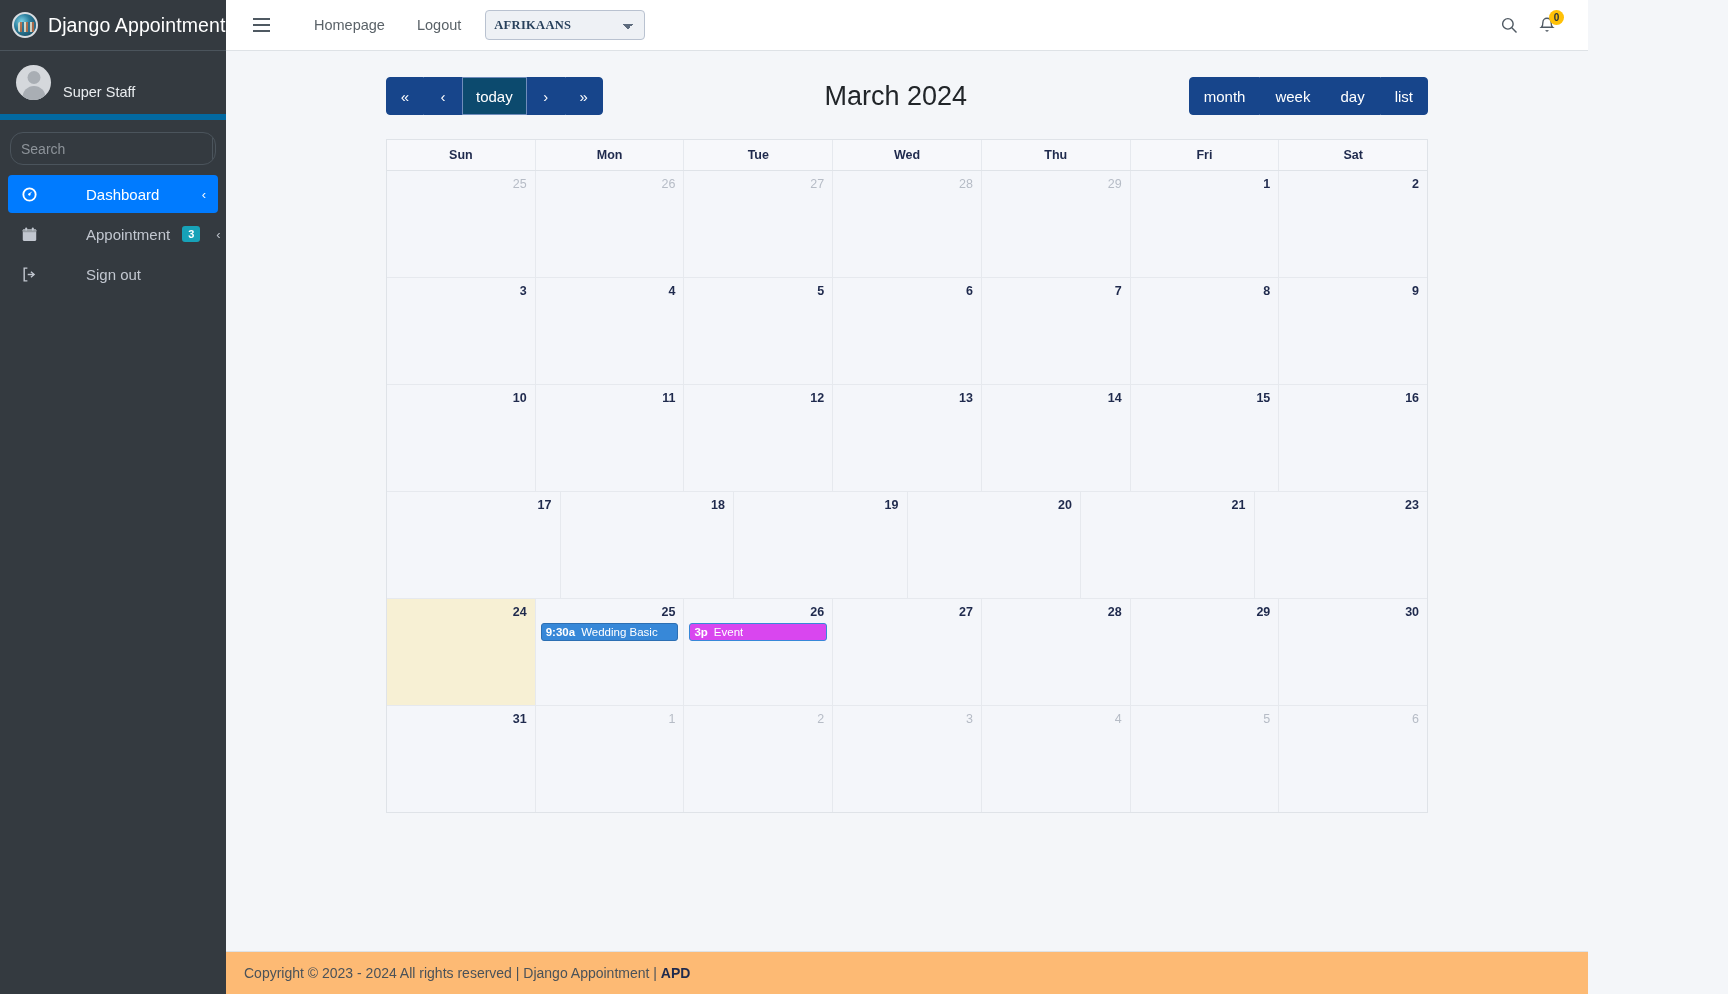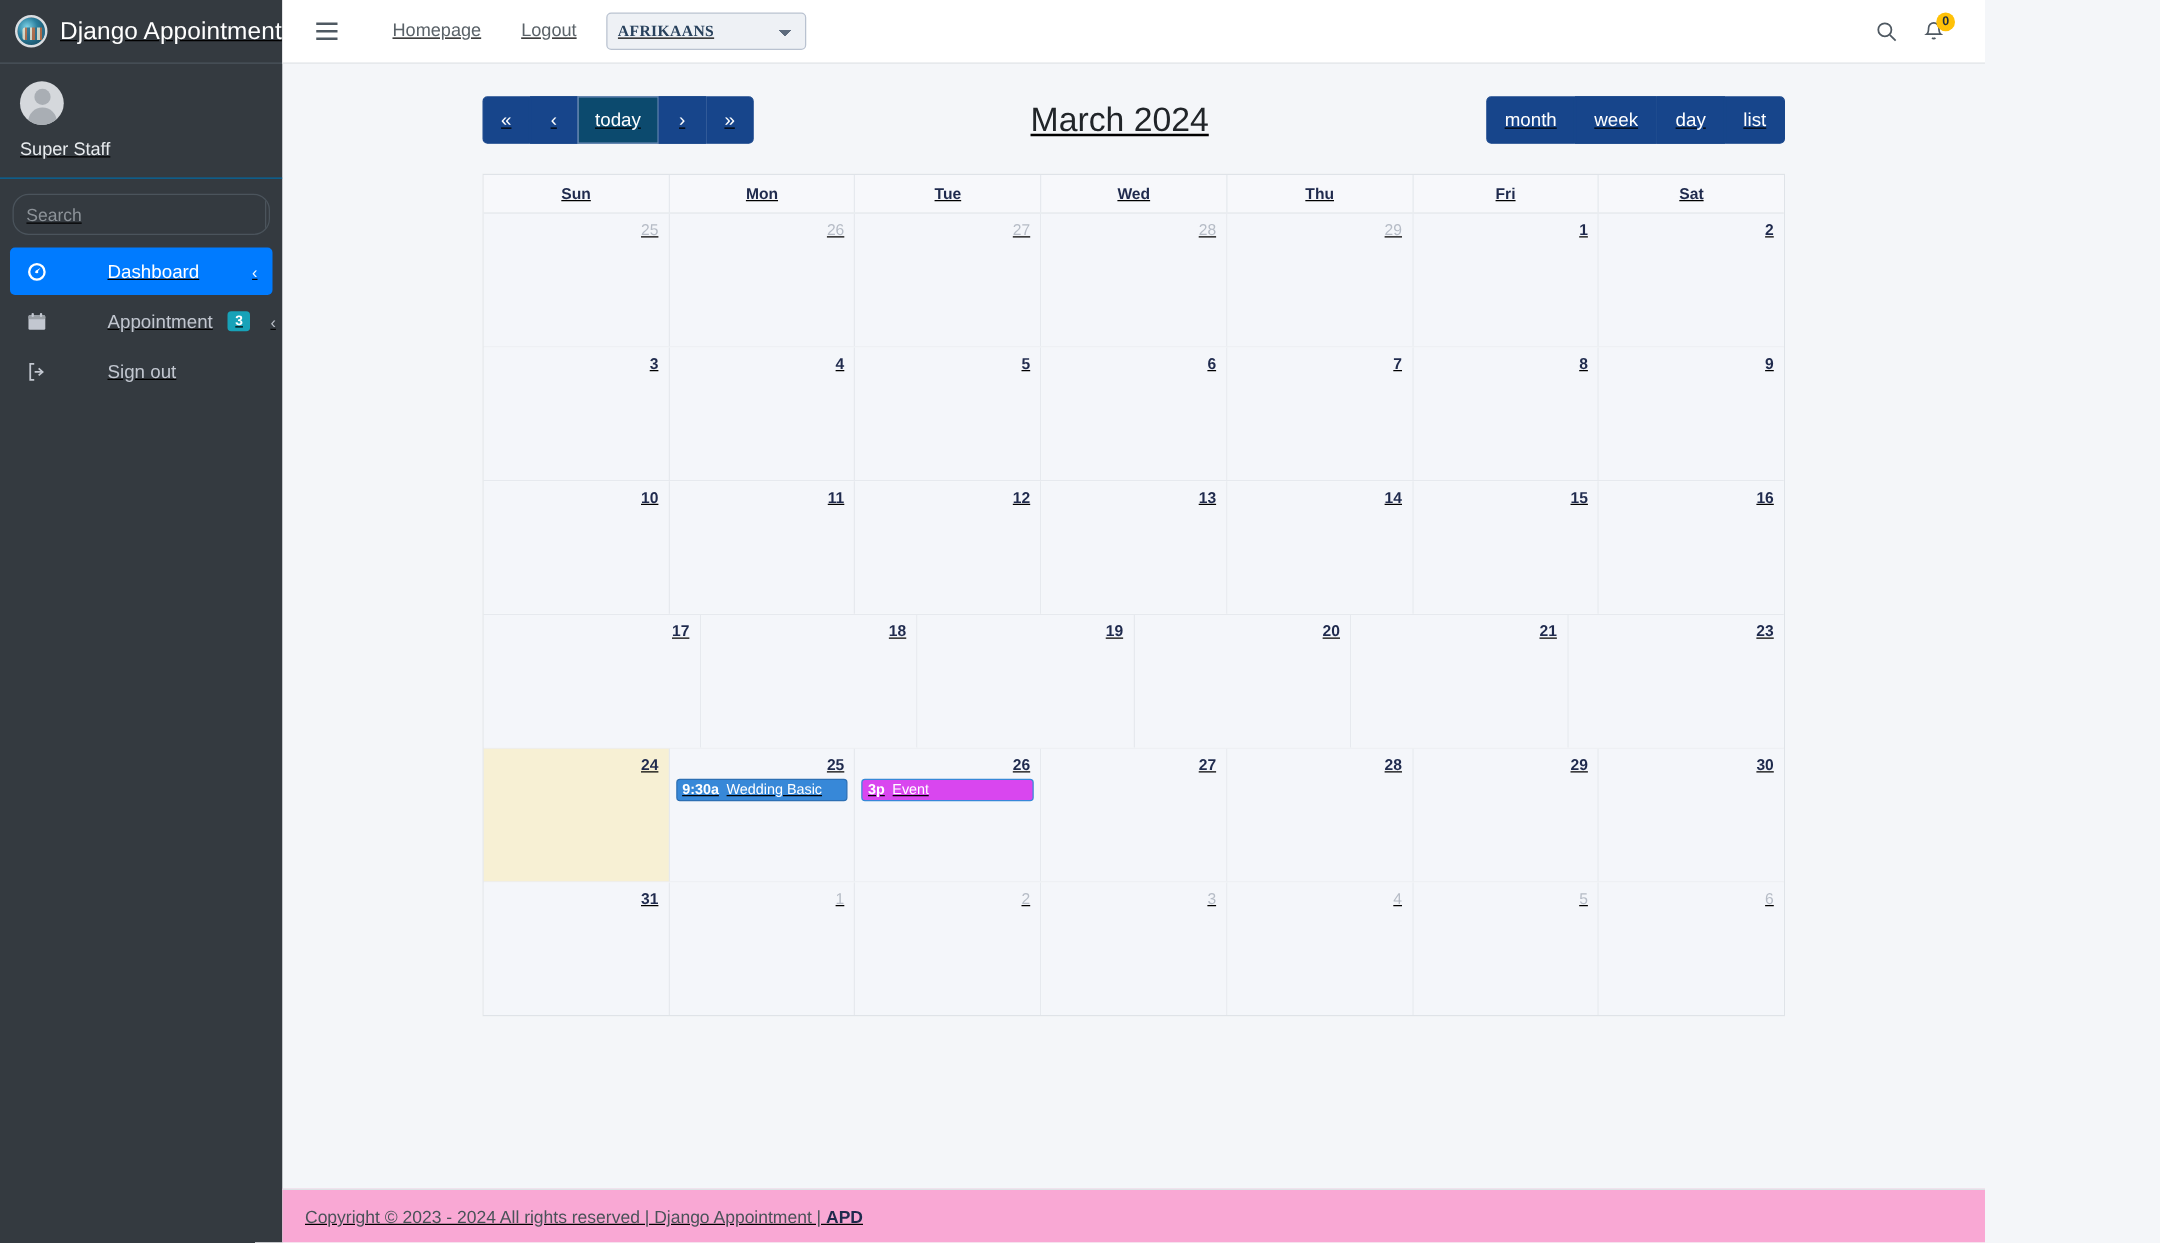--- a/index.html
+++ b/index.html
@@ -5,21 +5,21 @@
 <style>
   * { box-sizing: border-box; }
   html, body {
     margin: 0; padding: 0;
     width: 1728px; height: 994px;
     overflow: hidden;
     font-family: "Liberation Sans", sans-serif;
     background: #f4f6f9;
   }
 
-  .app { display: flex; width: 1588px; height: 994px; text-decoration: underline; }
+  .app { display: flex; width: 1588px; height: 994px; }
 
   
   .sidebar {
     width: 226px; min-width: 226px; height: 994px;
     background: #343a40; color: #c2c7d0;
     display: flex; flex-direction: column;
   }
   .brand {
     height: 51px; display: flex; align-items: center; gap: 10px;
     padding: 0 12px;
@@ -37,24 +37,23 @@
     width: 18px; height: 10px;
     background: repeating-linear-gradient(90deg,#e8e4d0 0 2px,#c0693f 2px 4px,#2e6f8c 4px 6px);
     opacity: .85; border-radius: 2px;
   }
   .brand-title {
     font-size: 19.5px; color: #fff; font-weight: 400; letter-spacing: .1px;
     white-space: nowrap;
   }
 
   .user-panel {
-    display: flex; align-items: flex-start; gap: 12px;
+    display: flex; align-items: flex-end; gap: 12px;
     padding: 14px 14px 14px 16px;
-    border-bottom: 1px solid #0369a1;
-    flex-direction: column;
+    border-bottom: 6px solid #0369a1;
   }
   .avatar {
     width: 35px; height: 35px; border-radius: 50%;
     background: #d5d8dc; position: relative; overflow: hidden;
     flex: 0 0 auto;
   }
   .avatar::before {
     content: ""; position: absolute; left: 50%; top: 6px;
     transform: translateX(-50%);
     width: 13px; height: 13px; border-radius: 50%; background: #a9aeb4;
@@ -185,21 +184,21 @@
   .fc-event {
     display: flex; align-items: center; gap: 6px;
     border-radius: 3px; padding: 2px 4px; margin-bottom: 2px;
     font-size: 11.5px; color: #fff; cursor: pointer;
     border: 1px solid; overflow: hidden; white-space: nowrap;
   }
   .fc-event .ev-time { font-weight: 700; flex: 0 0 auto; }
   .fc-event .ev-title { overflow: hidden; text-overflow: ellipsis; }
 
   .footer {
-    border-top: 1px solid #dee2e6; background: #f9a8d4;
+    border-top: 1px solid #dee2e6; background: #fdba74;
     padding: 13px 18px; font-size: 14px; color: #4a5259;
     white-space: nowrap;
   }
   .footer b { color: #1f2a4d; }
 </style>
 </head>
 <body>
 
 <div class="app">
 

